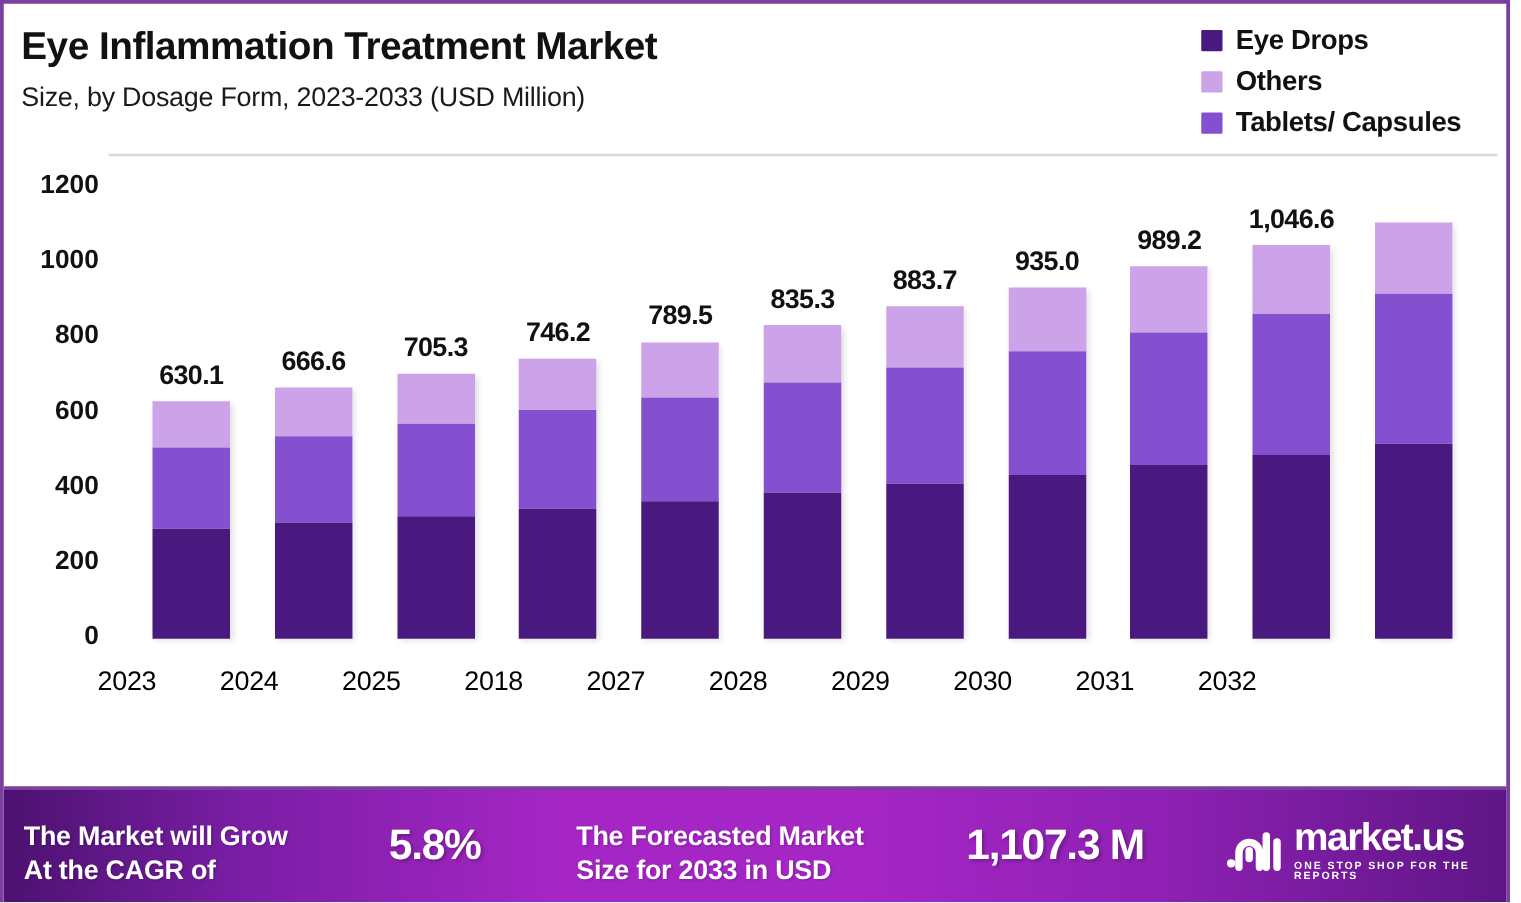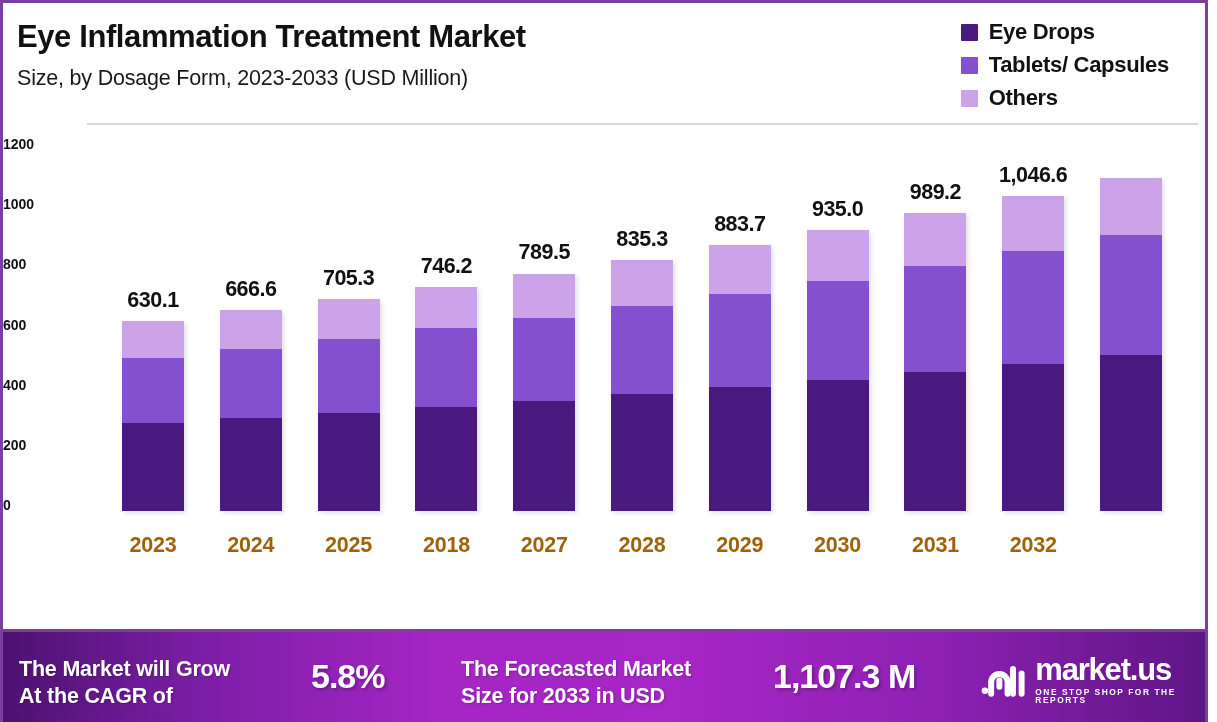--- a/index.html
+++ b/index.html
@@ -79,23 +79,24 @@
     position: absolute;
     left: 0;
     top: 120px;
     width: 1217px;
     height: 460px;
   }
 
   .y-tick {
     position: absolute;
     right: 1128px;      
-    font-size: 14px;
+    font-size: 21px;
     font-weight: bold;
     color: #111111;
+    text-align: right;
     white-space: nowrap;
   }
 
   #axis-line {
     position: absolute;
     left: 84px;
     width: 1111px;
     height: 2px;
     background: #d9d9d9;
   }
@@ -115,24 +116,23 @@
     font-size: 21.5px;
     font-weight: bold;
     color: #111111;
     letter-spacing: -0.5px;
     white-space: nowrap;
   }
 
   .x-tick {
     position: absolute;
     width: 150px;
-    text-align: center;
     font-size: 21.5px;
-    font-weight: bold;
-    color: #a16207;
+    font-weight: normal;
+    color: #000000;
     letter-spacing: -0.2px;
   }
 
   
   #banner {
     position: absolute;
     left: 0;
     bottom: 0;
     width: 1217px;
     height: 93px;
@@ -198,26 +198,26 @@
     <div id="chart-title">Eye Inflammation Treatment Market</div>
     <div id="chart-subtitle">Size, by Dosage Form, 2023-2033 (USD Million)</div>
   </div>
 
   <div id="legend">
       <div class="legend-row">
         <span class="legend-swatch" style="background: rgb(74, 25, 128);"></span>
         <span class="legend-label">Eye Drops</span>
       </div>
       <div class="legend-row">
+        <span class="legend-swatch" style="background: rgb(204, 163, 232);"></span>
+        <span class="legend-label">Others</span>
+      </div>
+      <div class="legend-row">
         <span class="legend-swatch" style="background: rgb(132, 80, 208);"></span>
         <span class="legend-label">Tablets/ Capsules</span>
-      </div>
-      <div class="legend-row">
-        <span class="legend-swatch" style="background: rgb(204, 163, 232);"></span>
-        <span class="legend-label">Others</span>
       </div>
     </div>
 
   <div id="plot">
     <div id="axis-line"></div>
   <div class="y-tick" style="left: 0px; width: 76px; top: 374px; right: auto;">0</div>
       <div class="y-tick" style="left: 0px; width: 76px; top: 313.833px; right: auto;">200</div>
       <div class="y-tick" style="left: 0px; width: 76px; top: 253.667px; right: auto;">400</div>
       <div class="y-tick" style="left: 0px; width: 76px; top: 193.5px; right: auto;">600</div>
       <div class="y-tick" style="left: 0px; width: 76px; top: 133.333px; right: auto;">800</div>

